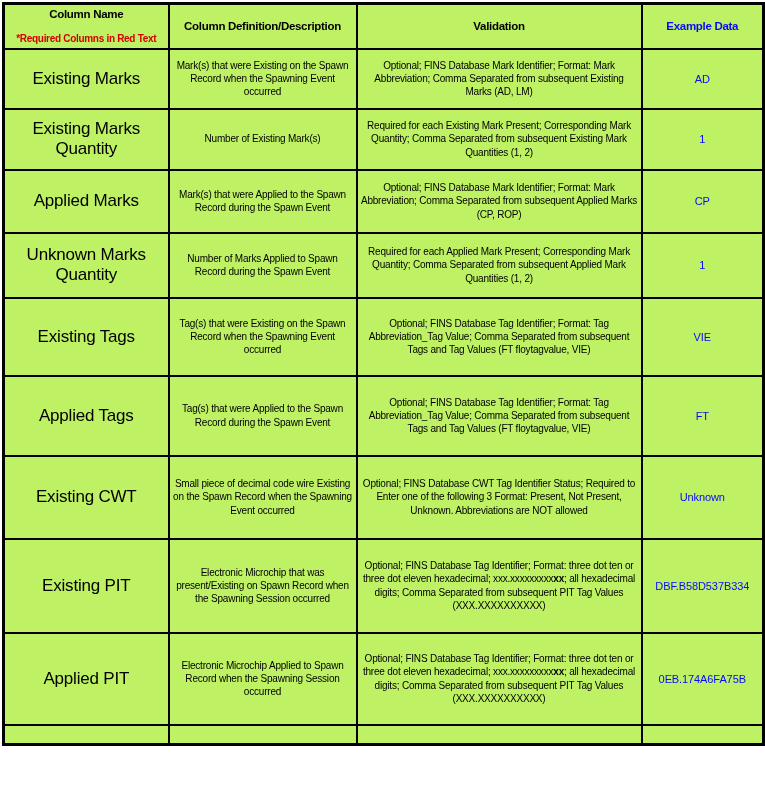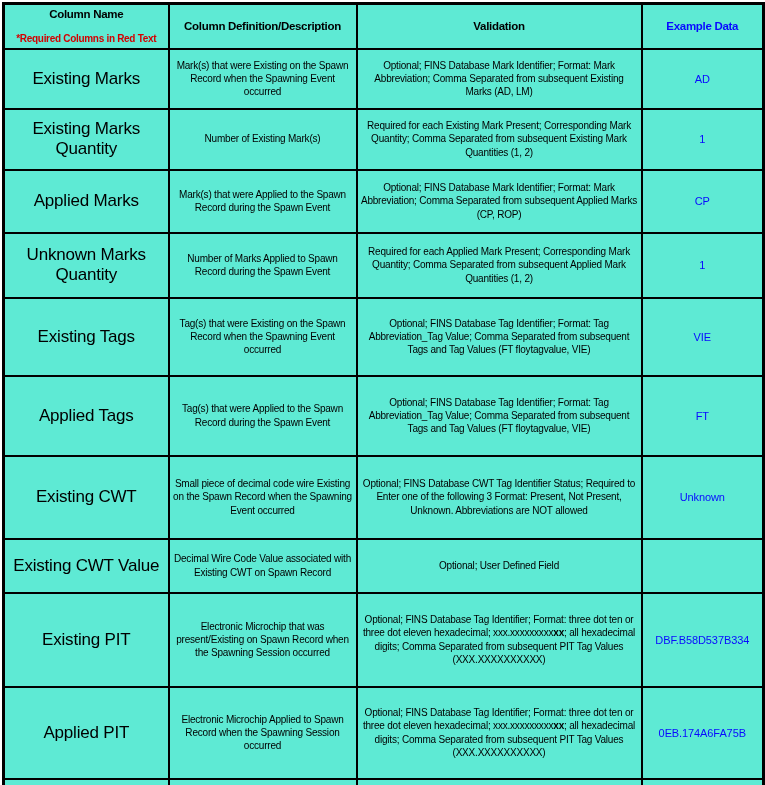--- a/index.html
+++ b/index.html
@@ -18,21 +18,21 @@
     table-layout: fixed;
     width: 760px;
     border: 3px solid var(--border, #000);
     background: #fff;
   }
   td, th {
     border: 2px solid var(--border, #000);
     text-align: center;
     vertical-align: middle;
     padding: 1px 3px;
-    background: #5eead4;
+    background: #bef264;
     overflow: hidden;
   }
   th.hdr {
     font-size: 11.5px;
     font-weight: bold;
     letter-spacing: -0.3px;
     color: #000;
     white-space: nowrap;
   }
   .hdr-sub {
@@ -127,26 +127,20 @@
       <td class="c-ex">FT</td>
     </tr>
 
     <tr style="height:83px">
       <td class="c-name">Existing CWT</td>
       <td class="c-desc">Small piece of decimal code wire Existing on the Spawn Record when the Spawning Event occurred</td>
       <td class="c-val">Optional; FINS Database CWT Tag Identifier Status; Required to Enter one of the following 3 Format: Present, Not Present, Unknown. Abbreviations are NOT allowed</td>
       <td class="c-ex">Unknown</td>
     </tr>
 
-    <tr style="height:54px">
-      <td class="c-name">Existing CWT Value</td>
-      <td class="c-desc">Decimal Wire Code Value associated with Existing CWT on Spawn Record</td>
-      <td class="c-val">Optional; User Defined Field</td>
-      <td class="c-ex"></td>
-    </tr>
 
     <tr style="height:94px">
       <td class="c-name">Existing PIT</td>
       <td class="c-desc">Electronic Microchip that was present/Existing on Spawn Record when the Spawning Session occurred</td>
       <td class="c-val">Optional; FINS Database Tag Identifier; Format: three dot ten or three dot eleven hexadecimal; xxx.xxxxxxxxx<b>xx</b>; all hexadecimal digits; Comma Separated from subsequent PIT Tag Values (XXX.XXXXXXXXXX)</td>
       <td class="c-ex">DBF.B58D537B334</td>
     </tr>
 
     <tr style="height:92px">
       <td class="c-name">Applied PIT</td>

